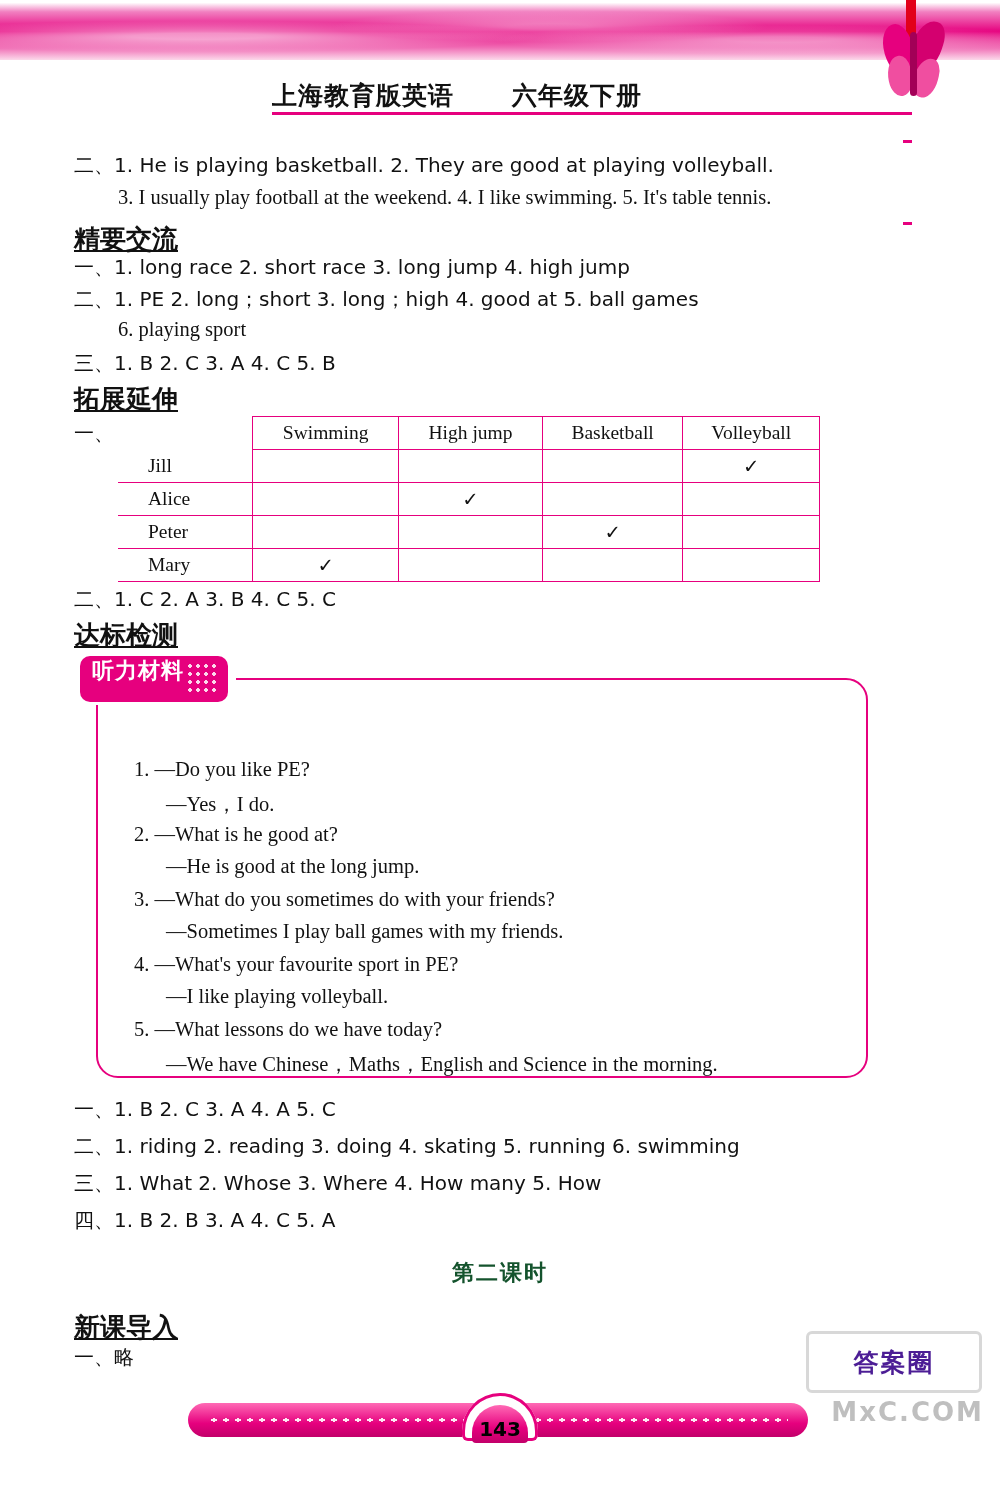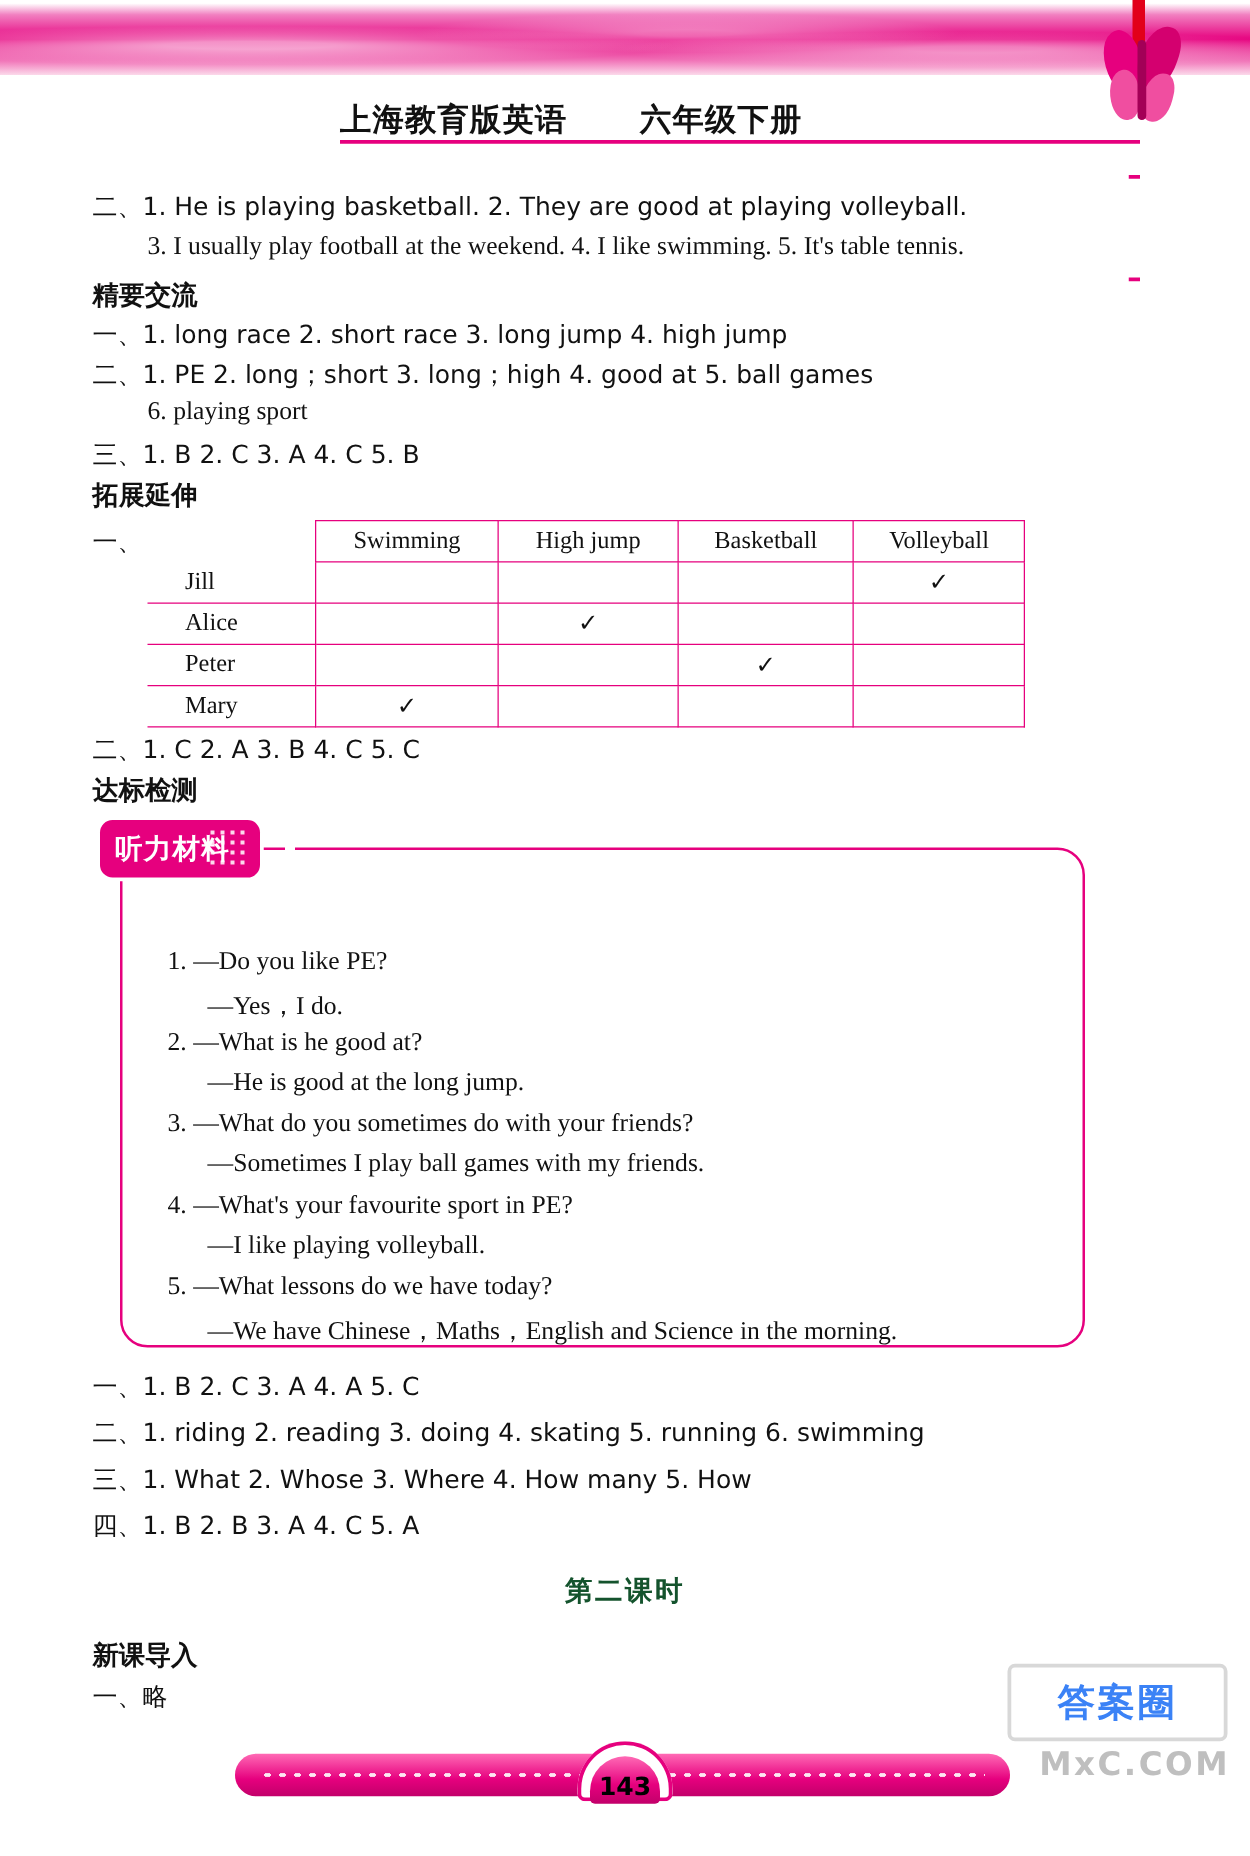--- a/index.html
+++ b/index.html
@@ -68,21 +68,21 @@
   }
   .line{
     position:absolute;
     font-size:20.5px;color:#111;white-space:nowrap;
     font-family:"Liberation Serif", serif;
   }
   .cn-num{
     font-family:"DejaVu Sans", sans-serif;font-size:20px;color:#111;
   }
   .sec-title{
-    font-family:"DejaVu Sans", sans-serif;font-weight:bold;font-size:21px;color:#111;
+    font-family:"DejaVu Sans", sans-serif;font-weight:bold;font-size:26px;color:#111;text-decoration:underline;
   }
 
   
   .tbl{
     position:absolute;left:118px;top:416px;width:702px;
     border-collapse:collapse;
   }
   .tbl td{
     border:1.6px solid #e6007e;
     height:32px;
@@ -102,23 +102,23 @@
   .tick{font-size:20px;}
 
   
   .lm-box{
     position:absolute;left:96px;top:678px;width:772px;height:400px;
     border:2.4px solid #e6007e;border-radius:22px;
     box-sizing:border-box;
     background:#fff;
   }
   .lm-tab{
-    position:absolute;left:80px;top:656px;width:128px;height:46px;
+    position:absolute;left:80px;top:656px;width:148px;height:46px;
     background:#e6007e;border-radius:10px 10px 10px 10px;
-    display:flex;align-items:center;
+    display:flex;
     box-shadow:0 0 0 3px #fff;
   }
   .lm-tab .lbl{
     font-family:"DejaVu Sans", sans-serif;font-weight:bold;font-size:22px;color:#fff;
     margin-left:12px;letter-spacing:1px;
   }
   .lm-tab .dots{
     position:absolute;right:8px;top:6px;width:34px;height:34px;
     background-image:radial-gradient(#ffffff 30%, transparent 32%);
     background-size:8px 8px;opacity:.85;border-radius:6px;
@@ -129,21 +129,21 @@
 
   .mxc{
     position:absolute;right:16px;bottom:58px;
     font-family:"DejaVu Sans", sans-serif;
     font-size:26px;color:#bfbfbf;letter-spacing:2px;font-weight:bold;
   }
   .wm{
     position:absolute;right:18px;bottom:92px;width:170px;height:56px;
     border:3px solid #d8d8d8;border-radius:6px;
     display:flex;align-items:center;justify-content:center;
-    font-family:"DejaVu Sans", sans-serif;font-size:30px;color:#3b82f6;font-weight:bold;
+    font-family:"DejaVu Sans", sans-serif;font-size:25px;color:#4c1d95;font-weight:bold;
     letter-spacing:2px;
   }
 
   
   .footer-bar{
     position:absolute;left:188px;bottom:48px;width:620px;height:34px;
     background:linear-gradient(to bottom,#ff6ab5,#e6007e 60%,#c2006a);
     border-radius:17px;
   }
   .footer-dots{

